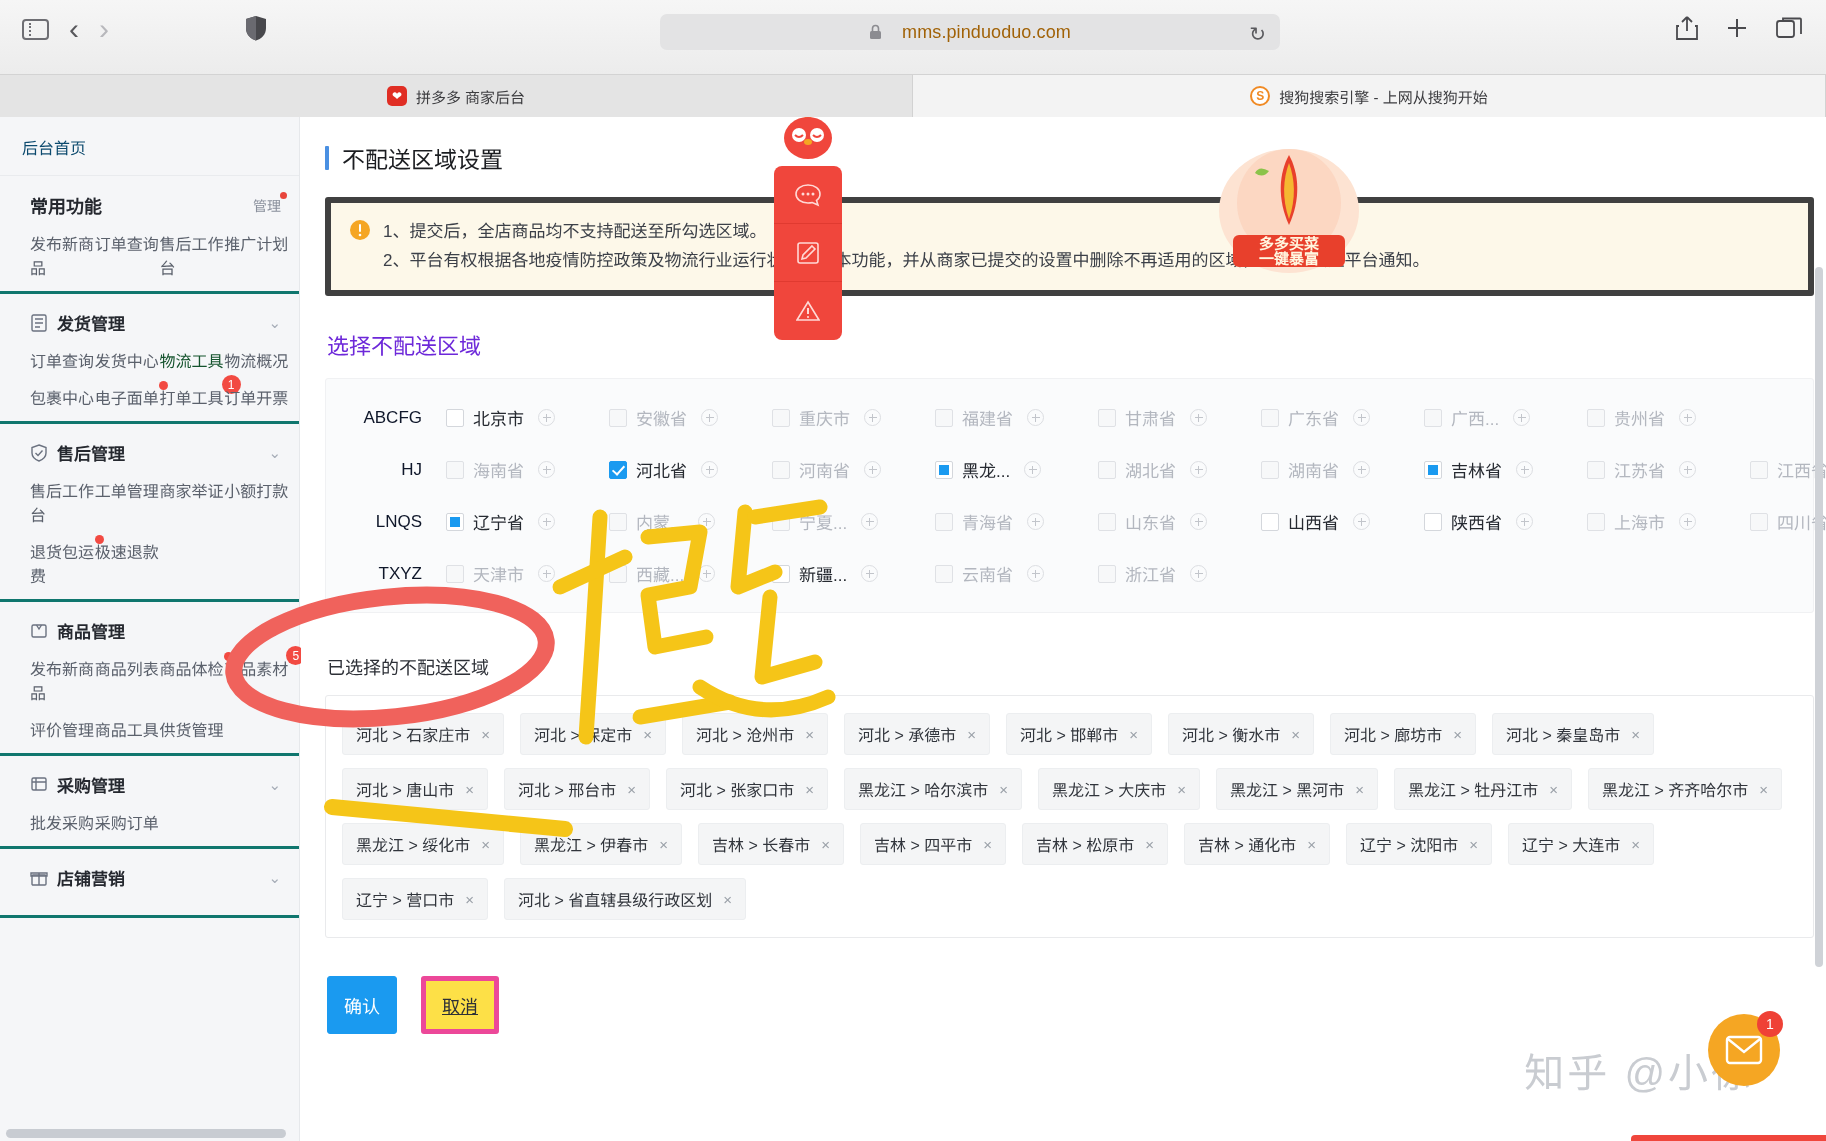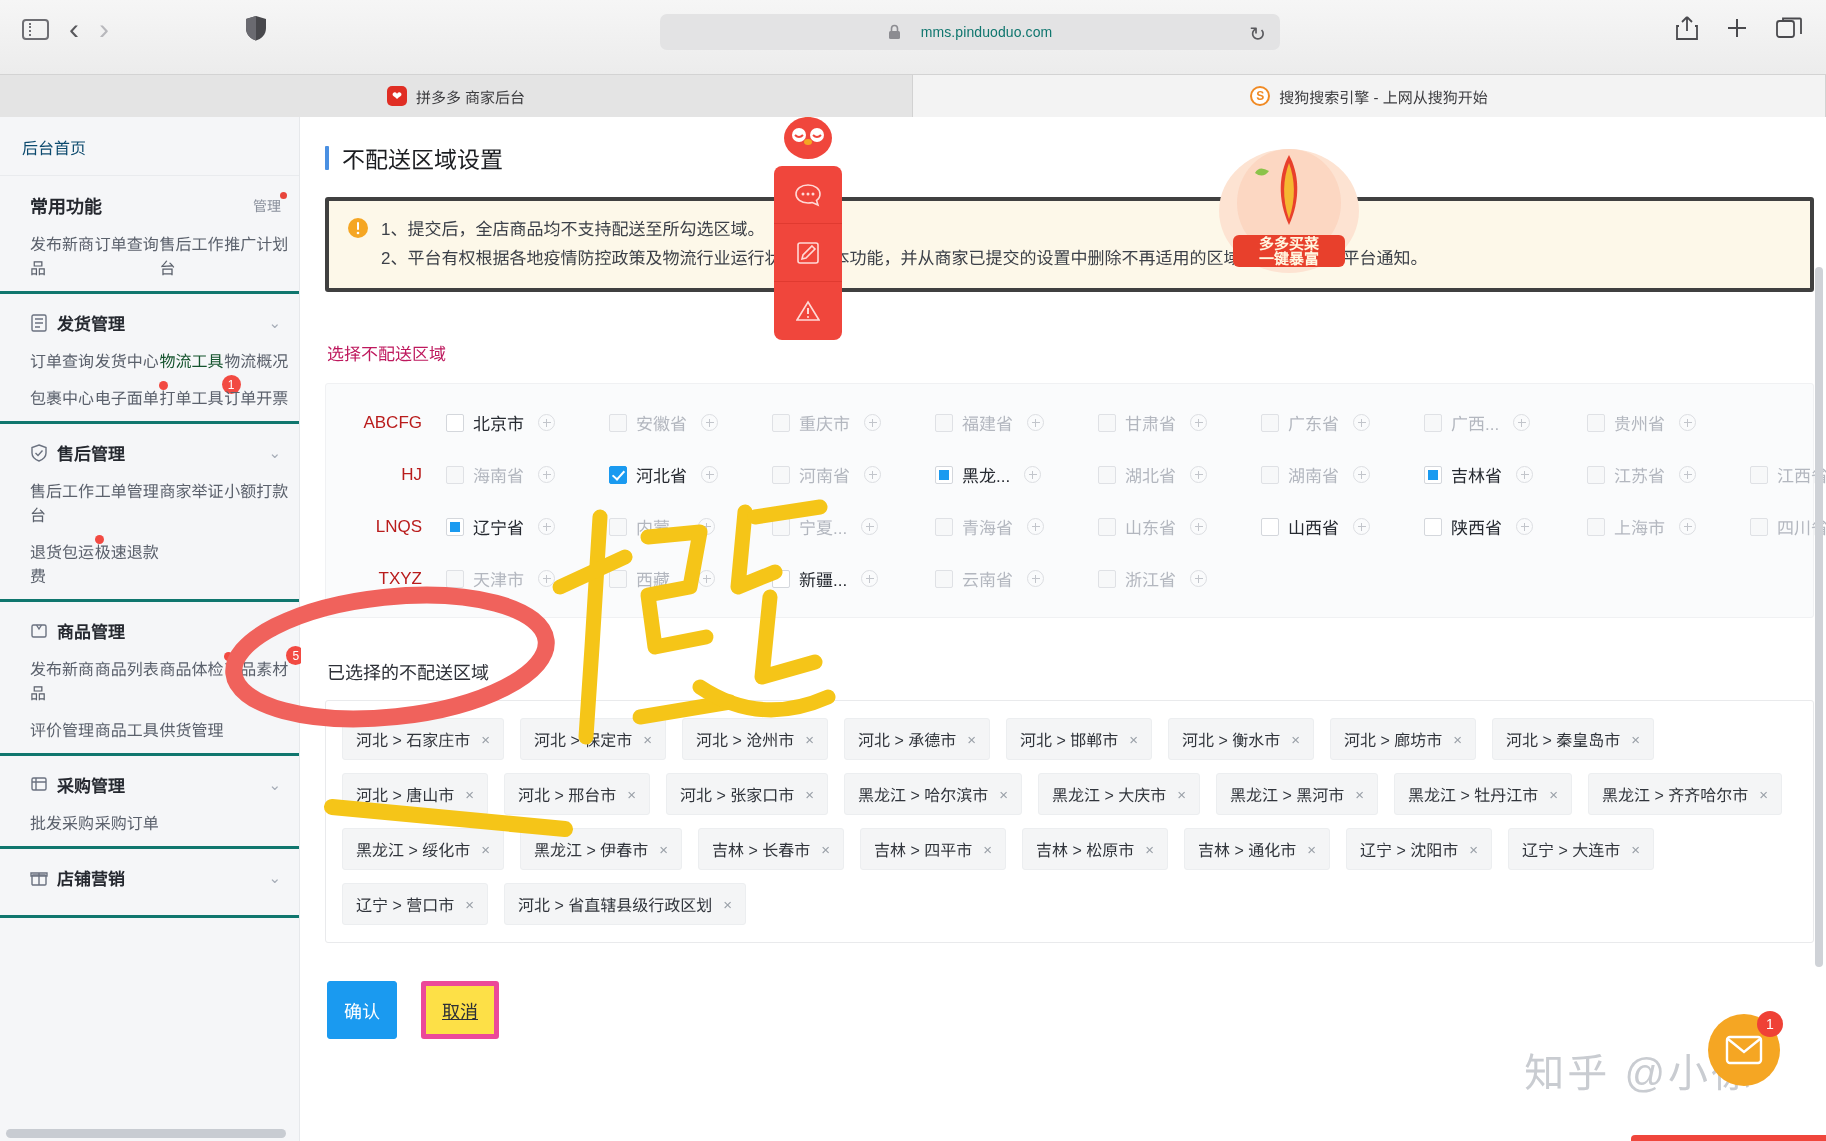--- a/index.html
+++ b/index.html
@@ -21,21 +21,21 @@
   .sb-toggle::before { content:""; position:absolute; left:5px; top:2px; width:2px; height:13px; border-left:2px dotted #6e6e73; }
   .nav-arrow { font-size: 30px; color: #58585c; line-height: 1; font-weight: 300; }
   .nav-arrow.fwd { color: #b8b8bc; }
 
   .shield { position: absolute; left: 245px; top: 15px; width: 22px; height: 26px; }
   .urlbar {
     position: absolute; left: 660px; top: 14px; width: 620px; height: 36px;
     background: #e3e3e4; border-radius: 7px; display: flex; align-items: center; justify-content: center;
   }
   .urlbar .lock { margin-right: 8px; }
-  .urlbar .urltext { font-size: 14px; color: #0f766e; letter-spacing: .1px; margin-left: 12px; }
+  .urlbar .urltext { font-size: 18px; color: #a16207; letter-spacing: .1px; margin-left: 12px; }
   .reload { position: absolute; right: 14px; top: 8px; font-size: 20px; color: #5a5a5e; }
 
   .chrome-right { position: absolute; right: 24px; top: 16px; display: flex; align-items: center; gap: 28px; }
   .cr-icon { color: #4a4a4e; }
 
   
   .tabbar { position: absolute; left: 0; top: 75px; width: 1826px; height: 42px; background: #e9e9e9; display: flex; }
   .tab {
     flex: 1; display: flex; align-items: center; justify-content: center; gap: 9px;
     font-size: 15px; color: #3d3d40; border-right: 1px solid #d2d2d2;
@@ -79,32 +79,32 @@
   .main { position: absolute; left: 301px; top: 0; right: 0; height: 1024px; background: #fff; }
   .content { position: absolute; left: 24px; top: 0; right: 12px; }
 
   .page-title {
     display: flex; align-items: center; gap: 13px;
     font-size: 23px; color: #1b1d21; padding: 24px 0 22px 0;
   }
   .title-bar { width: 4px; height: 24px; background: #4a90e2; border-radius: 1px; }
 
   .notice {
-    background: #fdf8e9; border: 4px solid #404040; border-radius: 3px;
+    background: #fdf8e9; border: 6px solid #404040; border-radius: 3px;
     padding: 14px 18px 15px 18px; display: flex; gap: 12px;
   }
   .notice-ico { width: 22px; height: 22px; flex: none; margin-top: 2px; }
   .notice-lines { font-size: 17px; color: #3c4048; line-height: 1.72; }
 
-  .section-label { font-size: 17px; color: #be185d; padding: 32px 0 18px 2px; margin-top: 16px; }
+  .section-label { font-size: 22px; color: #6d28d9; padding: 32px 0 18px 2px; }
 
   .grid-card { background: #fafbfc; border: 1px solid #f0f1f3; border-radius: 3px; padding: 26px 22px 22px 10px; }
   .prov-row { display: flex; align-items: center; margin-bottom: 27px; }
   .prov-row:last-child { margin-bottom: 4px; }
-  .prov-group { width: 86px; text-align: right; font-size: 17px; color: #b91c1c; margin-right: 24px; flex: none; }
+  .prov-group { width: 86px; text-align: right; font-size: 17px; color: #0f172a; margin-right: 24px; flex: none; }
   .prov-items { display: flex; flex: 1; }
   .prov-item { width: 163px; display: flex; align-items: center; gap: 9px; flex: none; }
   .cbx {
     width: 18px; height: 18px; border: 1px solid #d4d7dc; border-radius: 2px; background: #fff;
     flex: none; position: relative;
   }
   .cbx.dim { background: #f7f8f9; border-color: #dfe1e5; }
   .cbx.checked { background: #1a9af0; border-color: #1a9af0; }
   .cbx.checked::after {
     content: ""; position: absolute; left: 5px; top: 1px; width: 5px; height: 10px;

